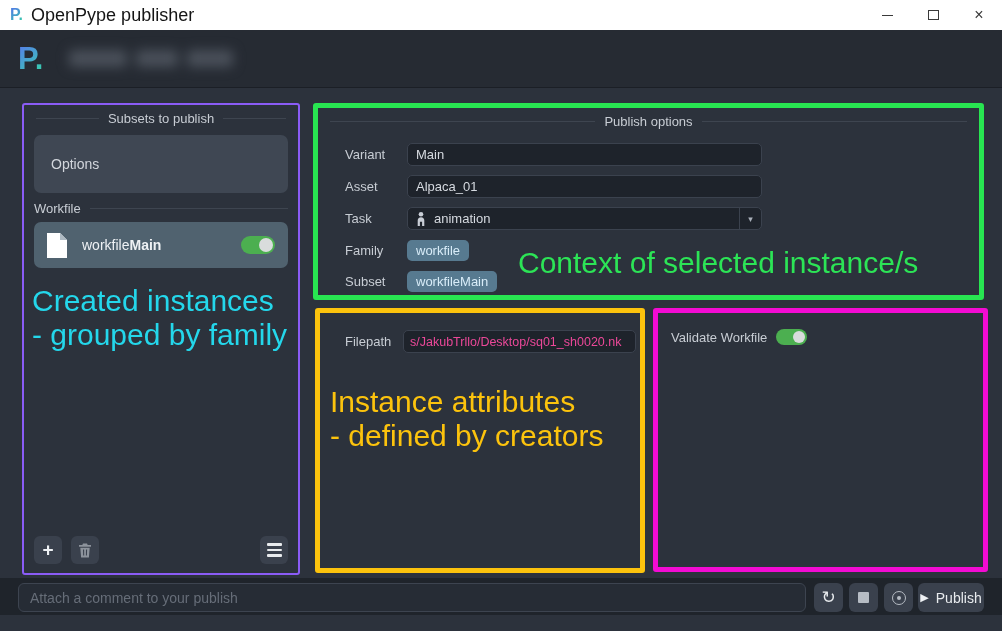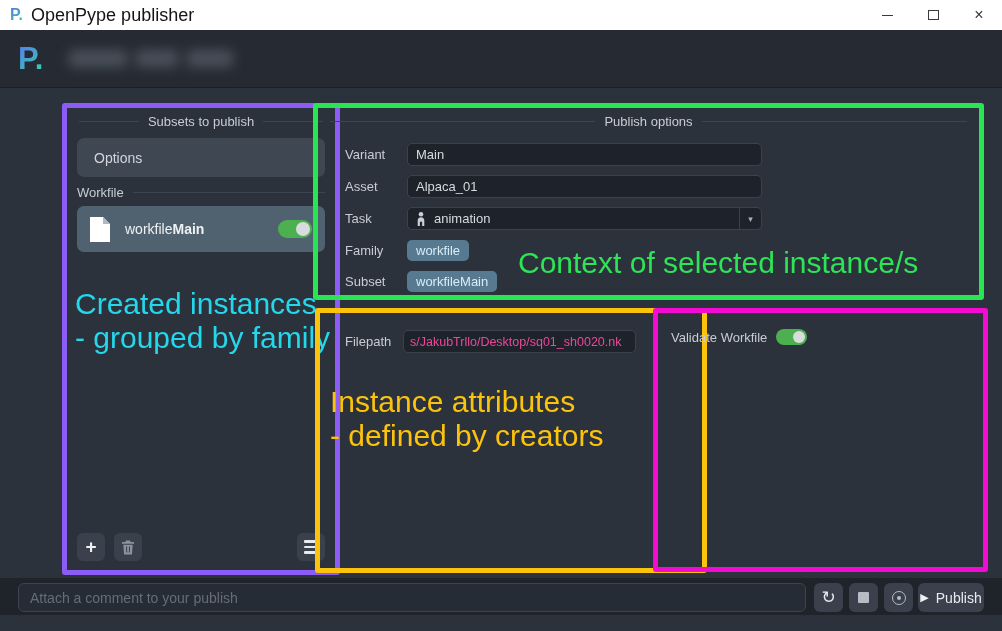--- a/index.html
+++ b/index.html
@@ -32,22 +32,22 @@
   
   .panel-header { display:flex; align-items:center; gap:9px; color:#c8cdd4; font-size:13px; margin:6px 12px 0; }
   .panel-header::before, .panel-header::after { content:''; flex:1; height:1px; background:#3e4550; }
   .toggle { position:relative; width:34px; height:18px; border-radius:9px; background:#4caf50; cursor:pointer; flex:none; }
   .toggle::after { content:''; position:absolute; top:2px; right:2px; width:14px; height:14px; border-radius:50%; background:#d9dcdc; }
   .toggle.sm { width:31px; height:16px; }
   .toggle.sm::after { width:12px; height:12px; }
 
   
   .box { position:absolute; border-radius:3px; }
-  .cyan-box { left:22px; top:103px; width:278px; height:472px; border:5px solid #8b5cf6;margin-left:40px; }
-  .options-btn { margin:9px 10px 0; height:39px; background:#3f4753; border-radius:7px;
+  .cyan-box { left:22px; top:103px; width:278px; height:472px; border:2px solid #8b5cf6; }
+  .options-btn { margin:9px 10px 0; height:58px; background:#3f4753; border-radius:7px;
                  display:flex; align-items:center; padding-left:17px; color:#d2d6dc; font-size:14px; cursor:pointer; }
   .group-label { display:flex; align-items:center; gap:9px; margin:8px 10px 2px; font-size:13px; color:#c8cdd4; }
   .group-label::after { content:''; flex:1; height:1px; background:#3e4550; }
   .instance-row { margin:6px 10px; height:46px; background:#50626f; border-radius:7px;
                   display:flex; align-items:center; padding:0 13px; gap:15px; cursor:pointer; }
   .instance-label { font-size:14px; color:#eef1f4; }
   .instance-label b { font-weight:700; }
   .instance-row .toggle { margin-left:auto; }
   .note { position:absolute; font-size:30px; line-height:34px; white-space:nowrap; }
   .note-cyan { left:8px; top:179px; color:#24d7eb; }
@@ -68,21 +68,21 @@
                 color:#d6dae0; font-size:13px; padding:0 8px; font-family:"Liberation Sans",sans-serif; }
   .dropdown { width:355px; height:23px; background:#1e232b; border:1px solid #3b424e; border-radius:5px;
               display:flex; align-items:center; padding-left:8px; gap:8px; cursor:pointer; }
   .dropdown-text { font-size:13px; color:#d6dae0; }
   .dd-arrow { margin-left:auto; width:22px; align-self:stretch; border-left:1px solid #3b424e;
               display:flex; align-items:center; justify-content:center; color:#aab0ba; font-size:9px; }
   .badge { background:#577a90; color:#d8ecf8; font-size:13px; padding:3px 9px; border-radius:5px; }
   .note-green { left:200px; top:138px; color:#2ce456; }
 
   
-  .yellow-box { left:315px; top:308px; width:392px; height:265px; border:5px solid #fcc30d; }
+  .yellow-box { left:315px; top:308px; width:330px; height:265px; border:5px solid #fcc30d; }
   .fp-row { margin:17px 0 0 25px; display:flex; align-items:center; }
   .fp-label { width:58px; font-size:13px; color:#c8cdd4; flex:none; }
   .fp-input { width:233px; height:23px; background:#1e232b; border:1px solid #3b424e; border-radius:5px;
               color:#ec4899; font-size:12.5px; padding:0 6px; font-family:"Liberation Sans",sans-serif; }
   .note-yellow { left:10px; top:72px; color:#fcc30d; }
 
   
   .magenta-box { left:653px; top:308px; width:335px; height:264px; border:5px solid #f30bd3; }
   .vw-row { margin:16px 0 0 13px; display:flex; align-items:center; gap:9px; font-size:13px; color:#c8cdd4; }
   .note-magenta { left:5px; top:72px; color:#f30bd3; }

